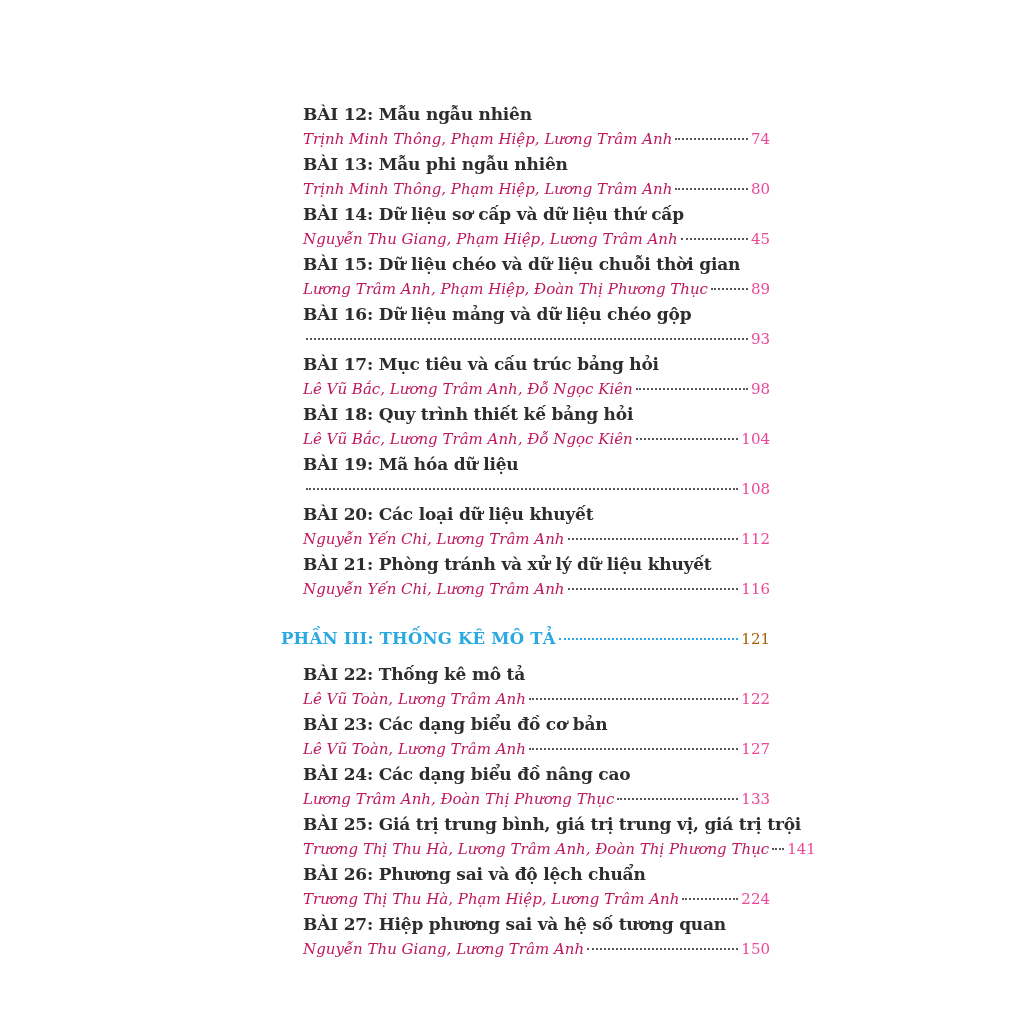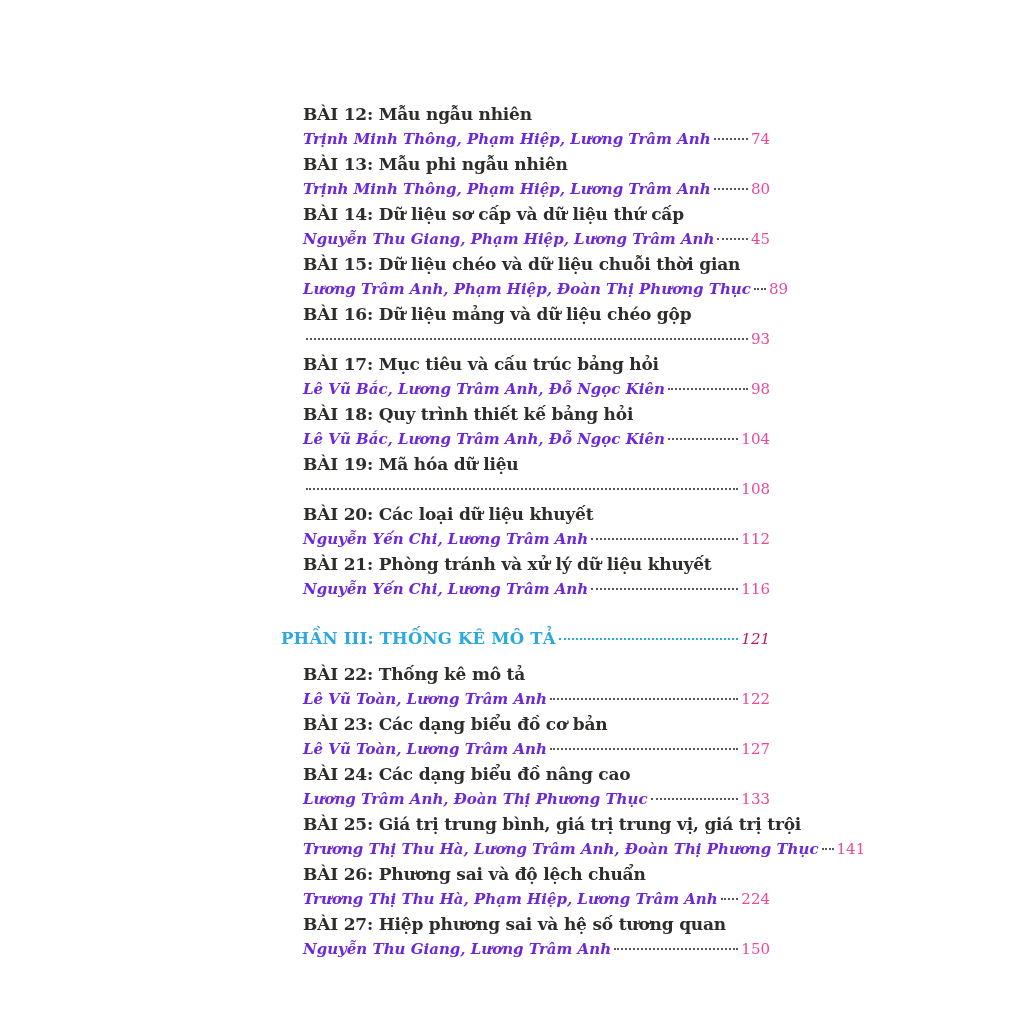--- a/index.html
+++ b/index.html
@@ -32,23 +32,22 @@
     white-space: nowrap;
   }
   .author-line {
     display: flex;
     align-items: baseline;
     line-height: 25px;
   }
   .authors {
     font-style: italic;
     font-size: 15px;
-    color: #6d28d9;
-    white-space: nowrap;
-    font-weight: bold;
+    color: #be185d;
+    white-space: nowrap;
   }
   .dots {
     flex: 1 1 auto;
     margin: 0 3px;
     border-bottom: 2px dotted #59585a;
     transform: translateY(-4px);
     min-width: 12px;
   }
   .pagenum {
     font-size: 15px;
@@ -65,23 +64,22 @@
     font-weight: bold;
     font-size: 16.5px;
     color: #2aa9e0;
     letter-spacing: 0.2px;
     white-space: nowrap;
   }
   .part-row .dots {
     border-bottom-color: #2aa9e0;
   }
   .part-row .pagenum {
-    color: #be185d;
+    color: #a16207;
     font-size: 15px;
-    font-style: italic;
   }
 </style>
 </head>
 <body>
 
 <div class="toc-container" id="toc">
   <div class="entry">
     <div class="entry-title">BÀI 12: Mẫu ngẫu nhiên</div>
     <div class="author-line">
       <span class="authors">Trịnh Minh Thông, Phạm Hiệp, Lương Trâm Anh</span>

